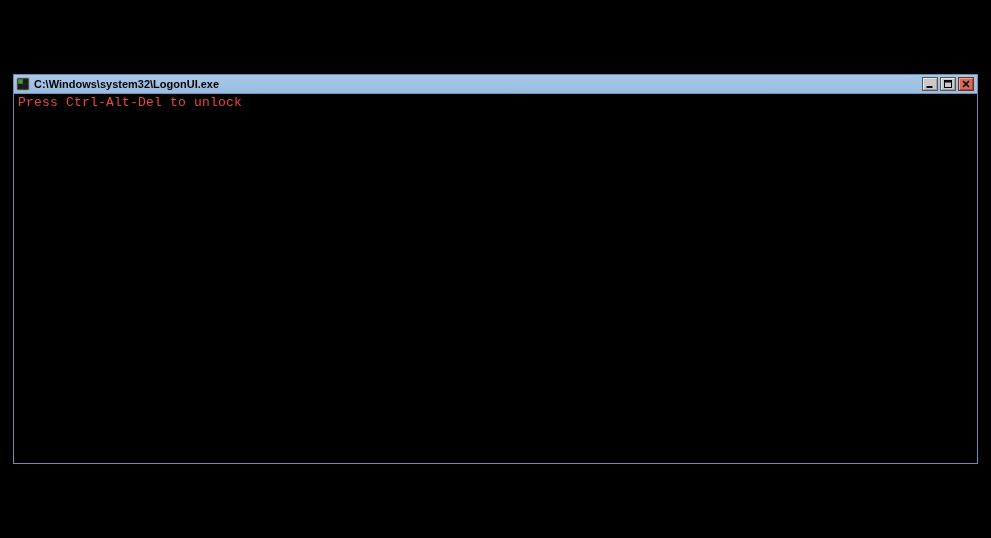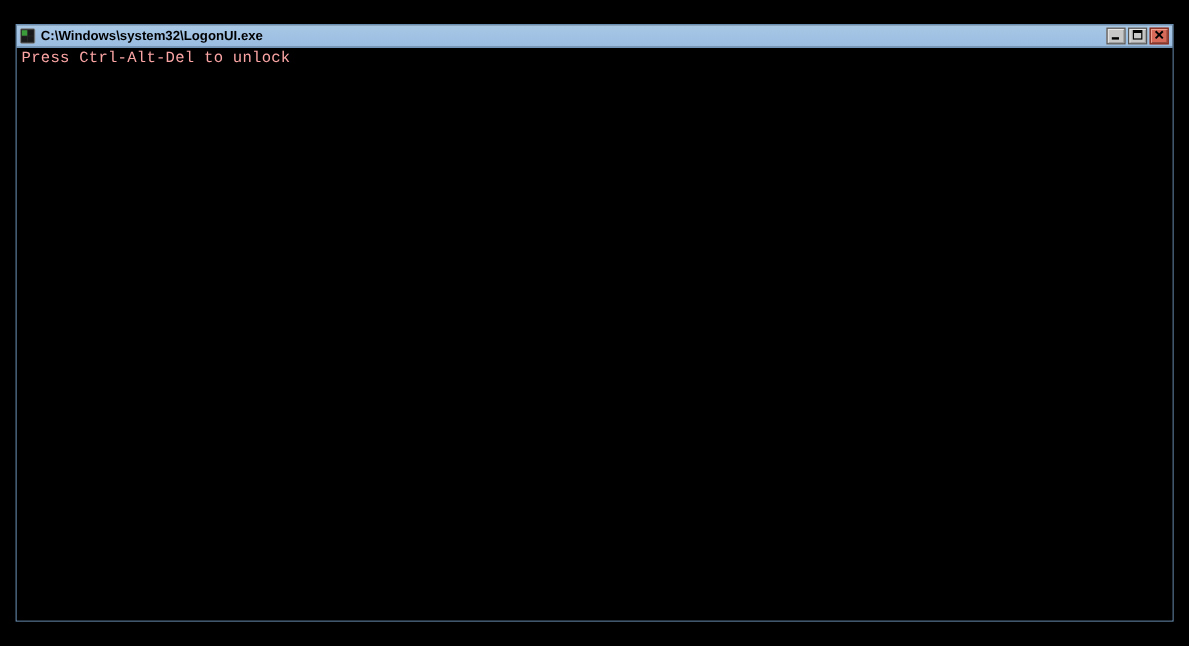--- a/index.html
+++ b/index.html
@@ -11,21 +11,21 @@
       background: #000000;
       width: 991px;
       height: 538px;
       display: flex;
       align-items: center;
       justify-content: center;
       overflow: hidden;
     }
     .window {
       width: 965px;
-      height: 498px;
+      height: 390px;
       border: 1px solid #6a8fb3;
       background: #000;
       display: flex;
       flex-direction: column;
       position: relative;
     }
     .titlebar {
       height: 19px;
       background: linear-gradient(to bottom, #a9c8e6, #99bce0);
       border-bottom: 1px solid #7094b8;
@@ -84,21 +84,21 @@
     }
     .content {
       flex: 1;
       background: #000000;
       padding: 2px 4px;
       overflow: hidden;
     }
     .console-text {
       font-family: "Consolas", "Courier New", monospace;
       font-size: 13px;
-      color: #fca5a5;
+      color: #ef4444;
       white-space: pre;
       line-height: 1.1;
       letter-spacing: 0.2px;
     }
   </style>
 </head>
 <body>
 
 <div class="window">
   <div class="titlebar">

